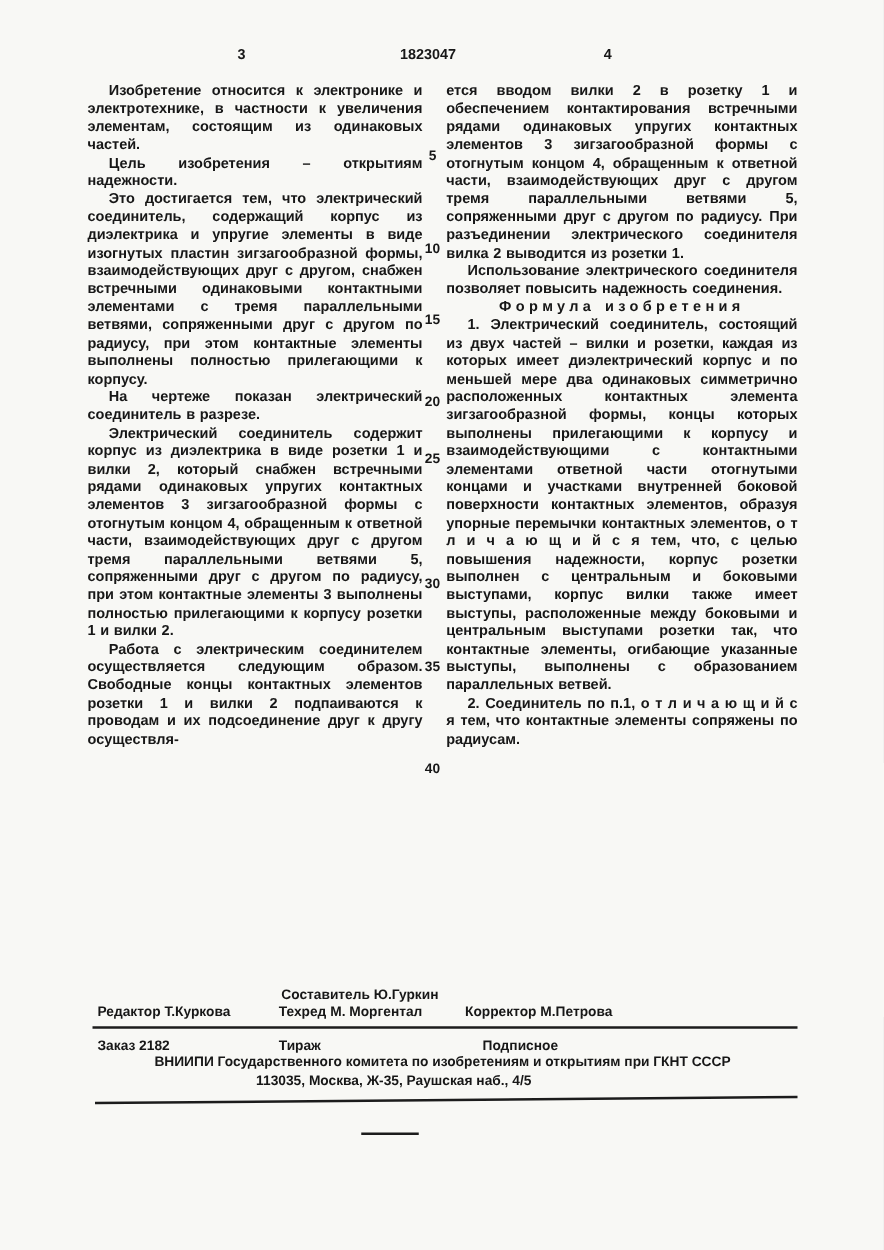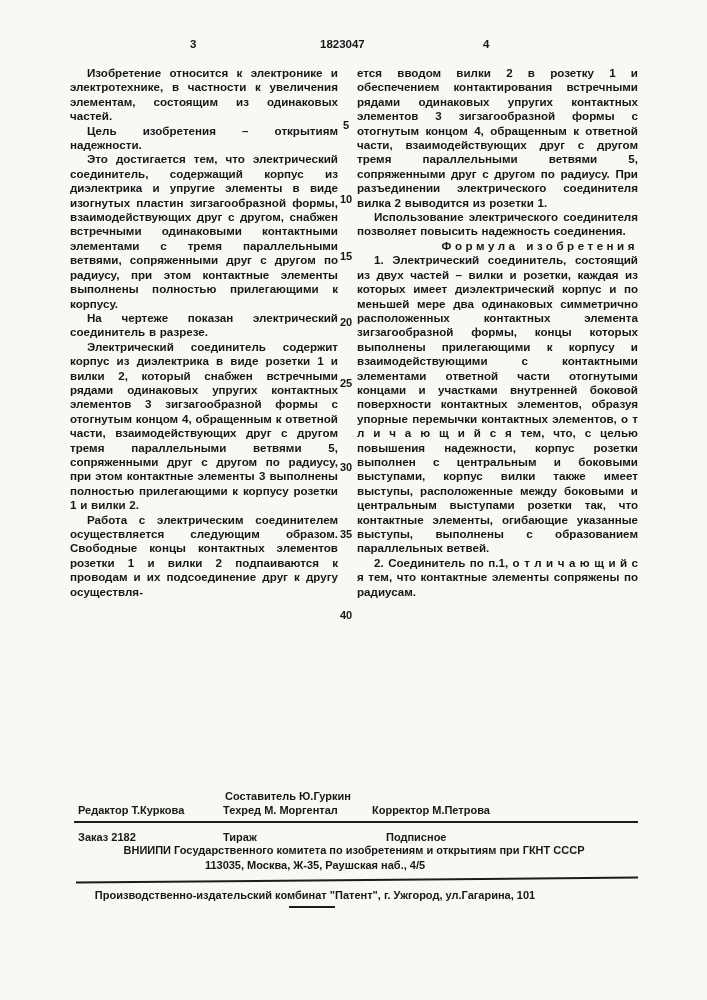--- a/index.html
+++ b/index.html
@@ -10,21 +10,21 @@
   }
   .hdr{position:absolute;top:38px;font-size:11.5px;font-weight:bold;}
   .col{position:absolute;top:66px;}
   .col-left{left:70px;width:268px;}
   .col-right{left:357px;width:281px;}
   .col p{
     margin:0;text-align:justify;font-size:11.6px;line-height:14.4px;
     font-weight:bold;word-spacing:0.5px;
   }
   .col p.ind{text-indent:17px;}
-  .col p.formula{text-align:right;letter-spacing:3.5px;text-indent:0;word-spacing:1px;}
+  .col p.formula{text-align:center;letter-spacing:3.5px;text-indent:0;word-spacing:1px;}
   .gut-num{
     position:absolute;left:333px;width:26px;text-align:center;
     font-size:11px;font-weight:bold;
   }
   .ft{position:absolute;font-size:11px;font-weight:bold;white-space:nowrap;}
   .ft.center{text-align:center;white-space:nowrap;}
   .rule{position:absolute;background:#1c1c1c;}
 </style>
 </head>
 <body>
@@ -41,21 +41,21 @@
     <p class="ind">Это достигается тем, что электрический соединитель, содержащий корпус из диэлектрика и упругие элементы в виде изогнутых пластин зигзагообразной формы, взаимодействующих друг с другом, снабжен встречными одинаковыми контактными элементами с тремя параллельными ветвями, сопряженными друг с другом по радиусу, при этом контактные элементы выполнены полностью прилегающими к корпусу.</p>
     <p class="ind">На чертеже показан электрический соединитель в разрезе.</p>
     <p class="ind">Электрический соединитель содержит корпус из диэлектрика в виде розетки 1 и вилки 2, который снабжен встречными рядами одинаковых упругих контактных элементов 3 зигзагообразной формы с отогнутым концом 4, обращенным к ответной части, взаимодействующих друг с другом тремя параллельными ветвями 5, сопряженными друг с другом по радиусу, при этом контактные элементы 3 выполнены полностью прилегающими к корпусу розетки 1 и вилки 2.</p>
     <p class="ind">Работа с электрическим соединителем осуществляется следующим образом. Свободные концы контактных элементов розетки 1 и вилки 2 подпаиваются к проводам и их подсоединение друг к другу осуществля-</p>
   </div>
 
   <span class="gut-num" style="top:119px;">5</span>
   <span class="gut-num" style="top:193px;">10</span>
   <span class="gut-num" style="top:250px;">15</span>
   <span class="gut-num" style="top:316px;">20</span>
-  <span class="gut-num" style="top:377px;">25</span>
+  <span class="gut-num" style="top:361px;">25</span>
   <span class="gut-num" style="top:461px;">30</span>
   <span class="gut-num" style="top:528px;">35</span>
   <span class="gut-num" style="top:609px;">40</span>
 
   <div class="col col-right">
     <p>ется вводом вилки 2 в розетку 1 и обеспечением контактирования встречными рядами одинаковых упругих контактных элементов 3 зигзагообразной формы с отогнутым концом 4, обращенным к ответной части, взаимодействующих друг с другом тремя параллельными ветвями 5, сопряженными друг с другом по радиусу. При разъединении электрического соединителя вилка 2 выводится из розетки 1.</p>
     <p class="ind">Использование электрического соединителя позволяет повысить надежность соединения.</p>
     <p class="formula">Формула изобретения</p>
     <p class="ind">1. Электрический соединитель, состоящий из двух частей – вилки и розетки, каждая из которых имеет диэлектрический корпус и по меньшей мере два одинаковых симметрично расположенных контактных элемента зигзагообразной формы, концы которых выполнены прилегающими к корпусу и взаимодействующими с контактными элементами ответной части отогнутыми концами и участками внутренней боковой поверхности контактных элементов, образуя упорные перемычки контактных элементов, о т л и ч а ю щ и й с я тем, что, с целью повышения надежности, корпус розетки выполнен с центральным и боковыми выступами, корпус вилки также имеет выступы, расположенные между боковыми и центральным выступами розетки так, что контактные элементы, огибающие указанные выступы, выполнены с образованием параллельных ветвей.</p>
     <p class="ind">2. Соединитель по п.1, о т л и ч а ю щ и й с я тем, что контактные элементы сопряжены по радиусам.</p>
@@ -71,17 +71,16 @@
 
   <span class="ft" style="left:78px;top:831px;">Заказ 2182</span>
   <span class="ft" style="left:223px;top:831px;">Тираж</span>
   <span class="ft" style="left:372px;top:831px;padding-left:14px;">Подписное</span>
 
   <span class="ft center" style="left:70px;top:844px;width:568px;">ВНИИПИ Государственного комитета по изобретениям и открытиям при ГКНТ СССР</span>
   <span class="ft center" style="left:70px;top:859px;width:490px;">113035, Москва, Ж-35, Раушская наб., 4/5</span>
 
   <div class="rule" style="left:76px;top:879px;width:562px;height:1.5px;transform:rotate(-0.5deg);"></div>
 
-  <span class="ft center" style="left:70px;top:889px;width:490px;">Производственно-издательский комбинат "Патент", г. Ужгород, ул.Гагарина, 101</span>
 
   <div class="rule" style="left:289px;top:906px;width:46px;height:1.5px;"></div>
 
 </div>
 
 </body></html>

